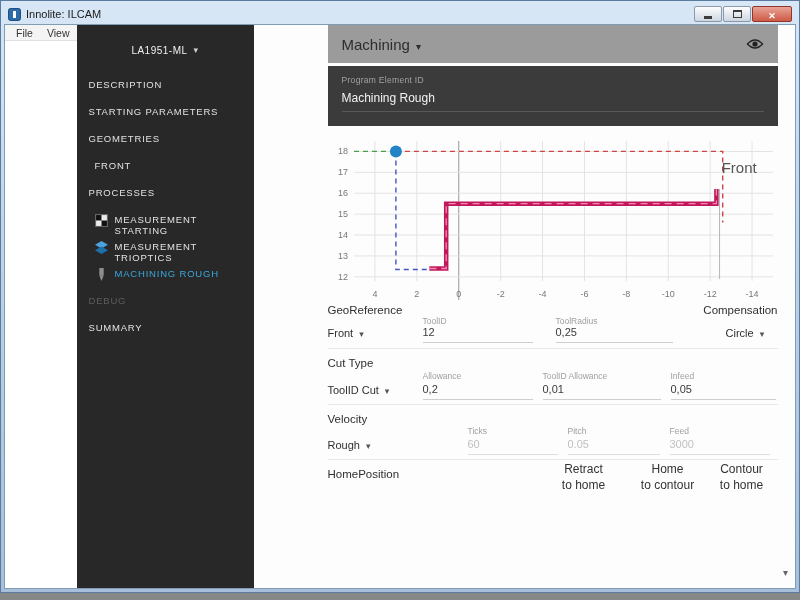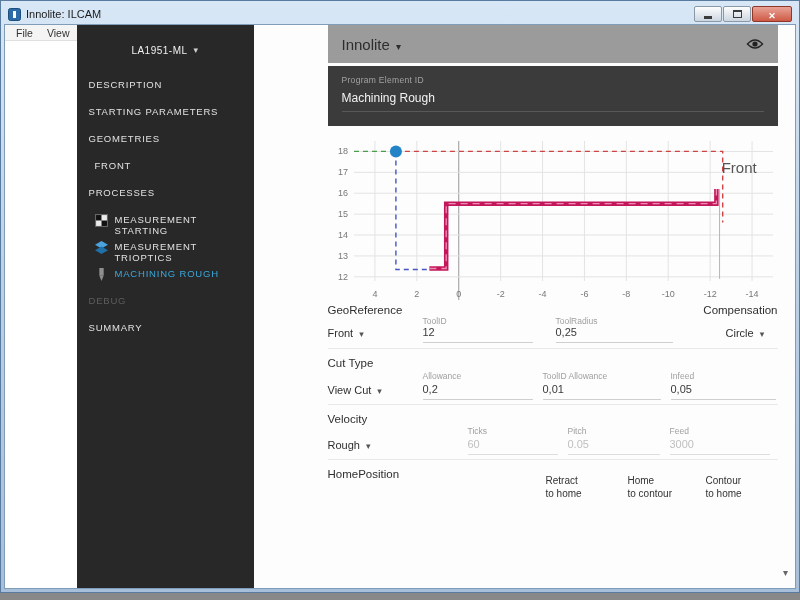--- a/index.html
+++ b/index.html
@@ -39,21 +39,21 @@
   .prog-value{font-size:12px;color:#f2f2f2;margin-top:6px;padding-bottom:6px;border-bottom:1px solid #585858}
   .chartwrap{margin-top:9px}
   .fsec{position:relative;border-bottom:1px solid #e8e8e8}
   .fsec.last{border-bottom:none}
   .ttl{position:absolute;font-size:11.5px;color:#2f2f2f}
   .sl{position:absolute;font-size:8.5px;color:#9f9f9f}
   .val{position:absolute;font-size:11px;color:#3a3a3a;border-bottom:1px solid #cfcfcf;padding-bottom:4px}
   .val.dis{color:#bfbfbf;border-bottom-color:#dedede}
   .sel{position:absolute;font-size:11px;color:#2f2f2f;cursor:pointer}
   .sel.caret::after{color:#555;font-size:9px}
-  .homebtn{position:absolute;top:14px;font-size:10px;color:#333;line-height:1.3;cursor:pointer}
+  .homebtn{position:absolute;top:2px;text-align:center;font-size:12px;color:#333;line-height:1.3;cursor:pointer}
   .homebtn span{display:block}
   .scroll-down{position:absolute;right:7px;bottom:10px;font-size:10px;color:#666;cursor:pointer}
   .scroll-down::before{content:"\25BE"}
 </style>
 </head>
 <body>
 
 <div class="window">
   <div class="titlebar">
     <svg class="app-icon" viewBox="0 0 13 13">
@@ -127,21 +127,21 @@
               <span>DEBUG</span>
             </div>
           <div class="nav-item">
               <span>SUMMARY</span>
             </div>
         </div>
       </div>
       <div class="main">
         <div class="content">
           <div class="mheader">
-            <span class="mtitle caret">Innolite</span>
+            <span class="mtitle caret">Machining</span>
             <span class="spacer"></span>
             <svg class="eye" viewBox="0 0 18 14">
                 <path d="M1.5 7 Q9 -1 16.5 7 Q9 15 1.5 7 Z" fill="none" stroke="#222" stroke-width="1.4"></path>
                 <circle cx="9" cy="7" r="2.6" fill="#222"></circle>
               </svg>
           </div>
           <div class="progblock">
             <div class="prog-label">Program Element ID</div>
             <div class="prog-value">Machining Rough</div>
           </div>
@@ -202,21 +202,21 @@
             <div class="val" style="left:95px;top:22px;width:110px">12</div>
             <div class="val" style="left:228px;top:22px;width:117px">0,25</div>
             <div class="sel caret" style="left:398px;top:23px">Circle</div>
           </div>
 
           <div class="fsec" style="height:56px">
             <div class="ttl" style="left:0;top:8px">Cut Type</div>
             <div class="sl" style="left:95px;top:22px">Allowance</div>
             <div class="sl" style="left:215px;top:22px">ToolID Allowance</div>
             <div class="sl" style="left:343px;top:22px">Infeed</div>
-            <div class="sel caret" style="left:0;top:35px">View Cut</div>
+            <div class="sel caret" style="left:0;top:35px">ToolID Cut</div>
             <div class="val" style="left:95px;top:34px;width:110px">0,2</div>
             <div class="val" style="left:215px;top:34px;width:118px">0,01</div>
             <div class="val" style="left:343px;top:34px;width:105px">0,05</div>
           </div>
 
           <div class="fsec" style="height:55px">
             <div class="ttl" style="left:0;top:8px">Velocity</div>
             <div class="sl" style="left:140px;top:21px">Ticks</div>
             <div class="sl" style="left:240px;top:21px">Pitch</div>
             <div class="sl" style="left:342px;top:21px">Feed</div>

